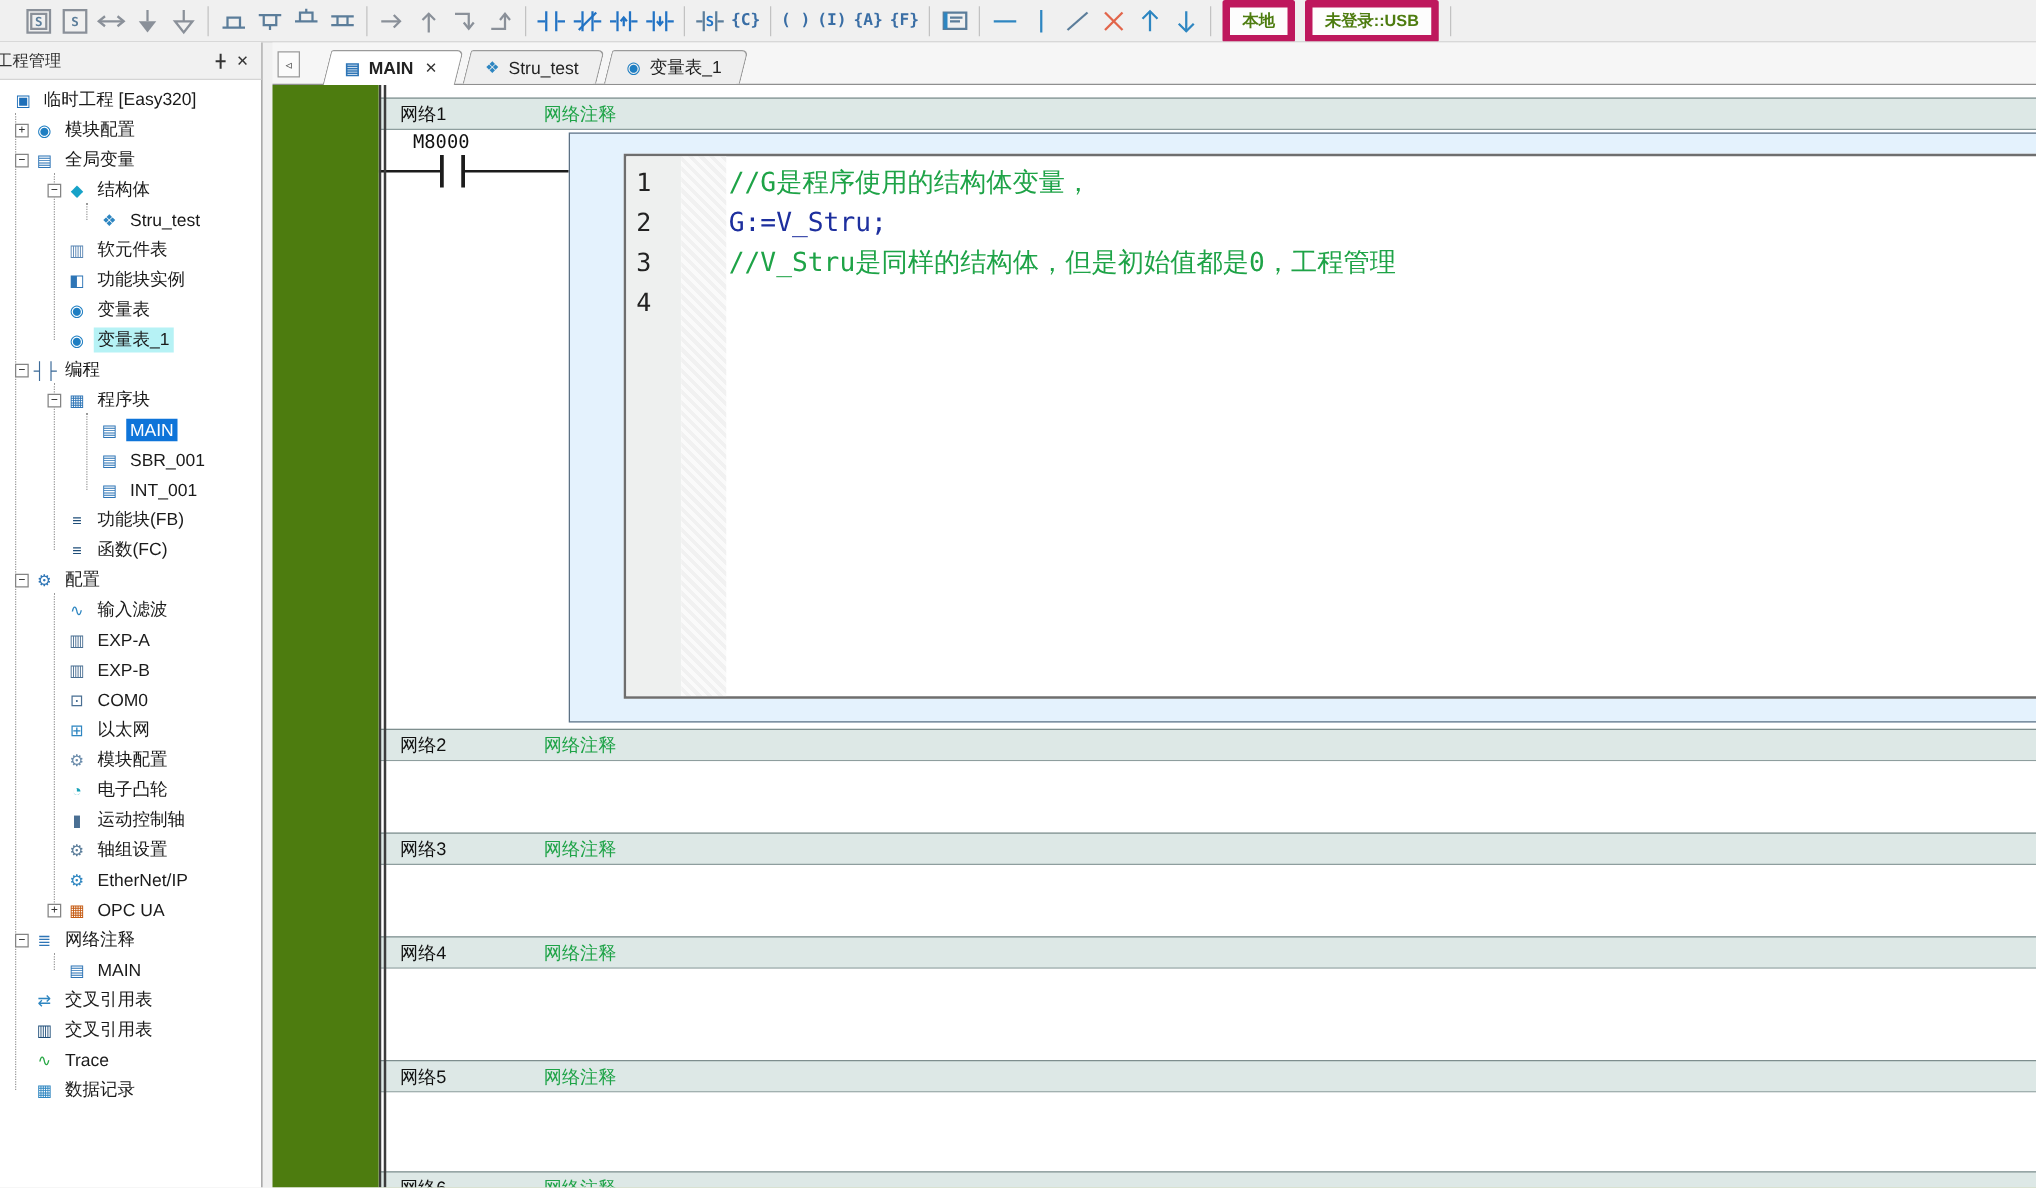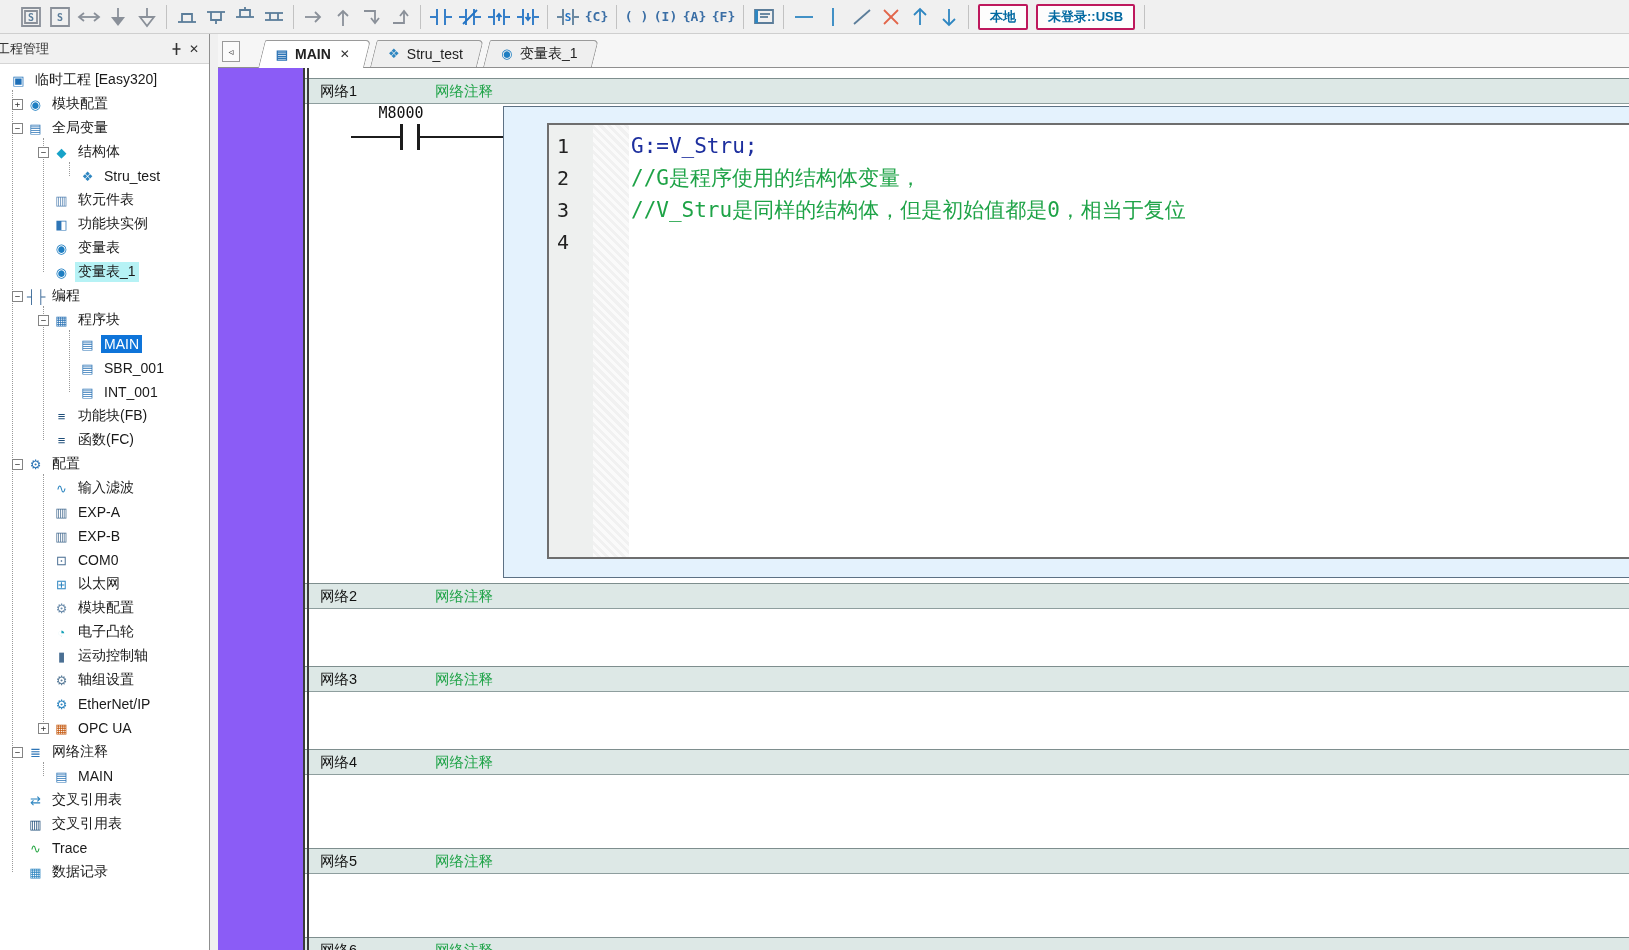--- a/index.html
+++ b/index.html
@@ -10,22 +10,22 @@
   
   #toolbar { position:absolute; left:0; top:0; width:1629px; height:34px;
     background:#f0f0f0; border-bottom:1px solid #cfcfcf;
     display:flex; align-items:center; padding-left:0; overflow:hidden; }
   .tb-icon { width:27px; height:26px; display:inline-flex; align-items:center;
     justify-content:center; margin:0 1px; flex:0 0 auto; }
   .tb-icon svg { display:block; }
   .tb-text { font-family:"DejaVu Sans Mono", monospace; font-size:13px; font-weight:bold;
     color:#3a6ea5; }
   .tb-sep { width:1px; height:24px; background:#c2c2c2; margin:0 5px; flex:0 0 auto; }
-  .tb-btn { margin:0 4px; padding:2px 10px; background:#fdfdfd; border:2px solid #be185d;
-    border-radius:2px; font-size:13px; font-weight:bold; color:#0369a1; cursor:default;
+  .tb-btn { margin:0 4px; padding:2px 10px; background:#fdfdfd; border:6px solid #be185d;
+    border-radius:2px; font-size:13px; font-weight:bold; color:#4d7c0f; cursor:default;
     font-family:"Liberation Sans", sans-serif; flex:0 0 auto; }
   .clipped-wrap { margin-left:-12px; }
 
   
   #sidebar { position:absolute; left:0; top:34px; width:210px; height:916px;
     background:#ffffff; border-right:1px solid #8f8f8f; }
   .sb-head { height:30px; background:#f1f1f1; border-bottom:1px solid #d5d5d5;
     display:flex; align-items:center; padding:0 6px; overflow:hidden; }
   .sb-title { font-size:13px; color:#333; margin-left:-9px; white-space:nowrap; flex:1; }
   .sb-tool { width:18px; height:18px; display:inline-flex; align-items:center;
@@ -58,21 +58,21 @@
     border:1px solid #9a9a9a; border-bottom:none; transform:skewX(-14deg);
     transform-origin:bottom left; border-radius:2px 5px 0 0; }
   .tab.active { height:28px; font-weight:bold; }
   .tab.active::before { background:#ffffff; }
   .tab > * { position:relative; }
   .tab .t-icon { margin:0 5px 0 0; width:16px; }
   .tab-close { margin-left:9px; font-size:12px; color:#333; font-weight:normal; }
 
   
   #editor { position:absolute; left:0; top:34px; width:1411px; height:882px;
-    background:#8b5cf6;padding-left:41px; }
+    background:#4d7c0f;padding-left:41px; }
   #content { position:absolute; left:85px; top:0; right:0; bottom:0; background:#fff;
     overflow:hidden; }
   #rail { position:absolute; left:0; top:0; bottom:0; width:6px;
     border-left:2px solid #3c3c3c; border-right:2px solid #3c3c3c; z-index:5; }
   .net-band { position:relative; height:26px; background:#dde8e6;
     border-top:1px solid #7e8e8e; border-bottom:1px solid #8e9e9e;
     display:flex; align-items:center; }
   .net-label { position:absolute; left:17px; font-size:14.5px; color:#111; }
   .net-comment { position:absolute; left:132px; font-size:14.5px; color:#1ea347; }
   .net-body { position:relative; background:#fff; }
@@ -523,40 +523,40 @@
         </div>
     </div>
     <div id="editor">
       <div id="content">
         <div id="rail"></div>
       <div class="spacer-top"></div>
           <div class="net-band">
             <span class="net-label">网络1</span>
             <span class="net-comment">网络注释</span>
           </div>
-          <div class="net-body" style="height: 479px; margin-left: 48px;">
+          <div class="net-body" style="height: 479px;">
             <div class="c-label">M8000</div>
             <div class="wire" style="left: 0px; width: 49px;"></div>
             <div class="wire" style="left: 68px; width: 84px;"></div>
             <div class="cbar" style="left: 49px;"></div>
             <div class="cbar" style="left: 66px;"></div>
             <div class="blue-region">
               <div class="exec-box">
                 <div class="exec-body">
                   <div class="gutter">
                     <div>1</div>
                     <div>2</div>
                     <div>3</div>
                     <div>4</div>
                   </div>
                   <div class="hatch"></div>
                   <div class="codecol">
+                    <div class="cl comment">//G是程序使用的结构体变量，</div>
                     <div class="cl code">G:=V_Stru;</div>
-                    <div class="cl comment">//G是程序使用的结构体变量，</div>
-                    <div class="cl comment">//V_Stru是同样的结构体，但是初始值都是0，相当于复位</div>
+                    <div class="cl comment">//V_Stru是同样的结构体，但是初始值都是0，工程管理</div>
                     <div class="cl code"></div>
                   </div>
                 </div>
               </div>
             </div>
           </div>
           <div class="net-band">
             <span class="net-label">网络2</span>
             <span class="net-comment">网络注释</span>
           </div>

